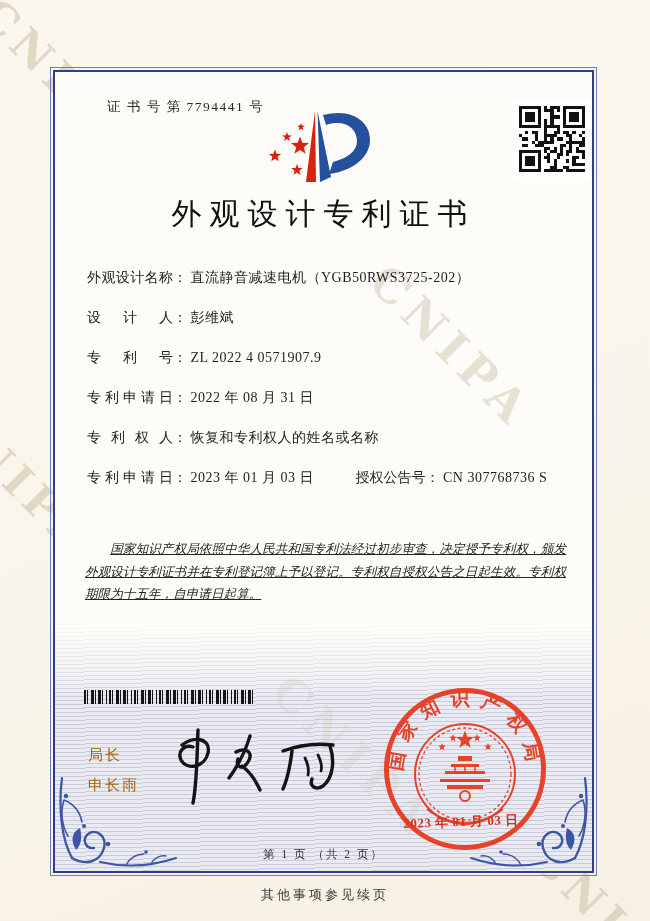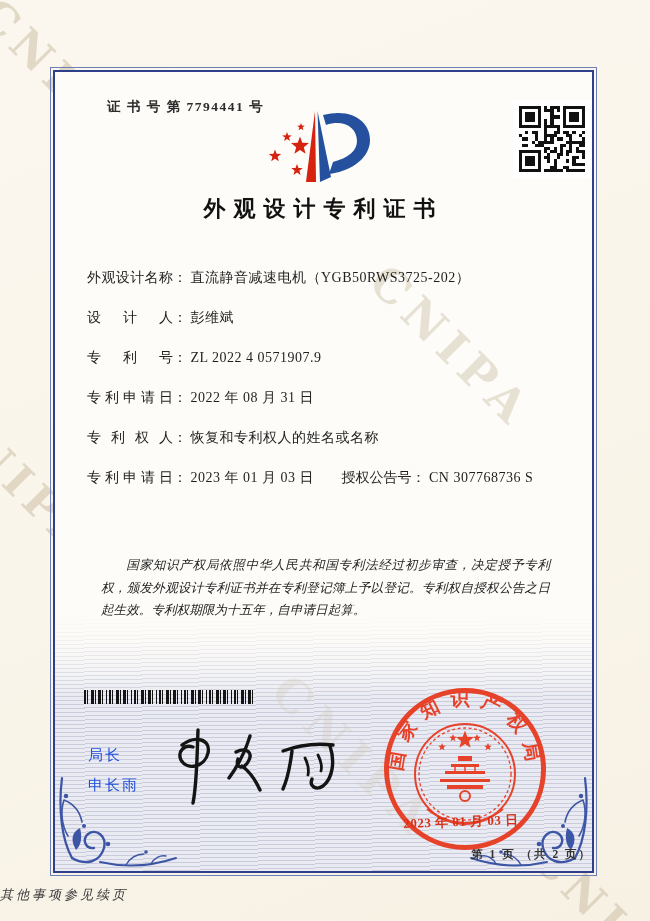--- a/index.html
+++ b/index.html
@@ -19,62 +19,62 @@
   .waves{position:absolute;left:0;right:0;bottom:0;height:255px;z-index:1;
          background:
            repeating-linear-gradient(179deg,rgba(128,134,168,0.30) 0 1px,rgba(255,255,255,0) 1px 4px),
            linear-gradient(180deg,rgba(233,234,242,0) 0,rgba(231,232,241,0.9) 80px,#e9eaf2 170px);
          -webkit-mask-image:linear-gradient(180deg,transparent 0,#000 85px);
          mask-image:linear-gradient(180deg,transparent 0,#000 85px);}
   .wm-in{position:absolute;z-index:2;font-family:"DejaVu Serif",serif;font-weight:bold;
       font-size:46px;letter-spacing:8px;color:rgba(203,193,166,0.45);
       transform-origin:left top;transform:rotate(45deg);white-space:nowrap;}
   
-  .cert-no{position:absolute;left:52px;top:26px;z-index:3;font-size:13.5px;letter-spacing:1.5px;color:#2b2b2b;font-weight:bold;}
+  .cert-no{position:absolute;left:52px;top:26px;z-index:3;font-size:13.5px;letter-spacing:1.5px;color:#2b2b2b;}
   .logo{position:absolute;left:190px;top:25px;width:190px;height:95px;z-index:3;}
   .qr{position:absolute;left:458px;top:28px;width:78px;height:78px;background:#fff;z-index:3;
       display:flex;align-items:center;justify-content:center;}
   .qr svg{width:66px;height:66px;}
   .title{position:absolute;left:0;right:0;top:122px;z-index:3;text-align:center;
-         font-size:22px;font-weight:bold;letter-spacing:8px;color:#111;}
+         font-size:30px;font-weight:normal;letter-spacing:8px;color:#111;}
   
   .fields{position:absolute;left:32px;right:20px;top:197px;z-index:3;font-size:14px;}
   .frow{height:40px;line-height:18px;white-space:nowrap;}
   .flabel{display:inline-block;width:86px;text-align:justify;text-align-last:justify;
           -moz-text-align-last:justify;text-justify:inter-character;vertical-align:top;}
   .colon{display:inline-block;vertical-align:top;}
   .fvalue{display:inline-block;vertical-align:top;letter-spacing:0.5px;text-align:right;}
-  .fpair2{margin-left:24px;}
+  .fpair2{margin-left:38px;}
   
   .paras{position:absolute;left:30px;right:26px;top:466px;z-index:3;
          font-size:12.6px;line-height:22.5px;font-style:italic;color:#232323;text-align:justify;}
-  .paras p{margin:16px;text-indent:2em;}
+  .paras p{margin:0;text-indent:2em;text-decoration:underline;}
   
   .barcode{position:absolute;left:29px;top:618px;width:172px;height:14px;z-index:3;
     background:repeating-linear-gradient(90deg,
       #141414 0 2px,transparent 2px 3px,#141414 3px 4px,transparent 4px 7px,
       #141414 7px 10px,transparent 10px 11px,#141414 11px 12px,transparent 12px 14px,
       #141414 14px 17px,transparent 17px 18px,#141414 18px 19px,transparent 19px 22px,
       #141414 22px 23px,transparent 23px 25px);}
   .signer{position:absolute;left:33px;top:668px;z-index:3;
           font-family:"Liberation Sans","DejaVu Sans",sans-serif;font-size:15px;
-          font-weight:500;letter-spacing:2px;color:#1d4ed8;line-height:30px;}
+          font-weight:500;letter-spacing:2px;color:#a16207;line-height:30px;}
   .sig{position:absolute;left:104px;top:645px;width:210px;height:100px;z-index:3;}
   
   .seal{position:absolute;left:325px;top:611px;width:172px;height:180px;z-index:4;opacity:0.95;}
   .seal-date{position:absolute;left:330px;top:741px;width:152px;z-index:5;text-align:center;
              color:#d93118;font-weight:bold;font-size:13px;letter-spacing:0.5px;
              transform:rotate(-2deg);}
-  .page-info{position:absolute;left:0;right:0;top:775px;z-index:3;text-align:right;
-             font-size:11.5px;letter-spacing:2px;color:#333;font-weight:bold;}
+  .page-info{position:absolute;left:0;right:0;top:775px;z-index:3;text-align:center;
+             font-size:11.5px;letter-spacing:2px;color:#333;}
   .flourish{position:absolute;bottom:1px;width:122px;height:100px;z-index:2;}
   .flourish.left{left:1px;}
   .flourish.right{right:1px;transform:scaleX(-1);}
-  .footer-note{position:absolute;left:0;right:0;top:886px;z-index:1;text-align:left;
-               font-size:13px;font-style:italic;letter-spacing:3px;color:#3a3a3a;}
+  .footer-note{position:absolute;left:0;right:0;top:886px;z-index:1;text-align:center;
+               font-size:13px;letter-spacing:3px;color:#3a3a3a;}
 </style>
 </head>
 <body>
 
 <div class="page">
 
   <div class="wm" style="left:6px;top:-12px;">CNIPA</div>
   <div class="wm" style="left:-34px;top:392px;">CNIPA</div>
   <div class="wm" style="left:558px;top:832px;">CNIPA</div>
 

